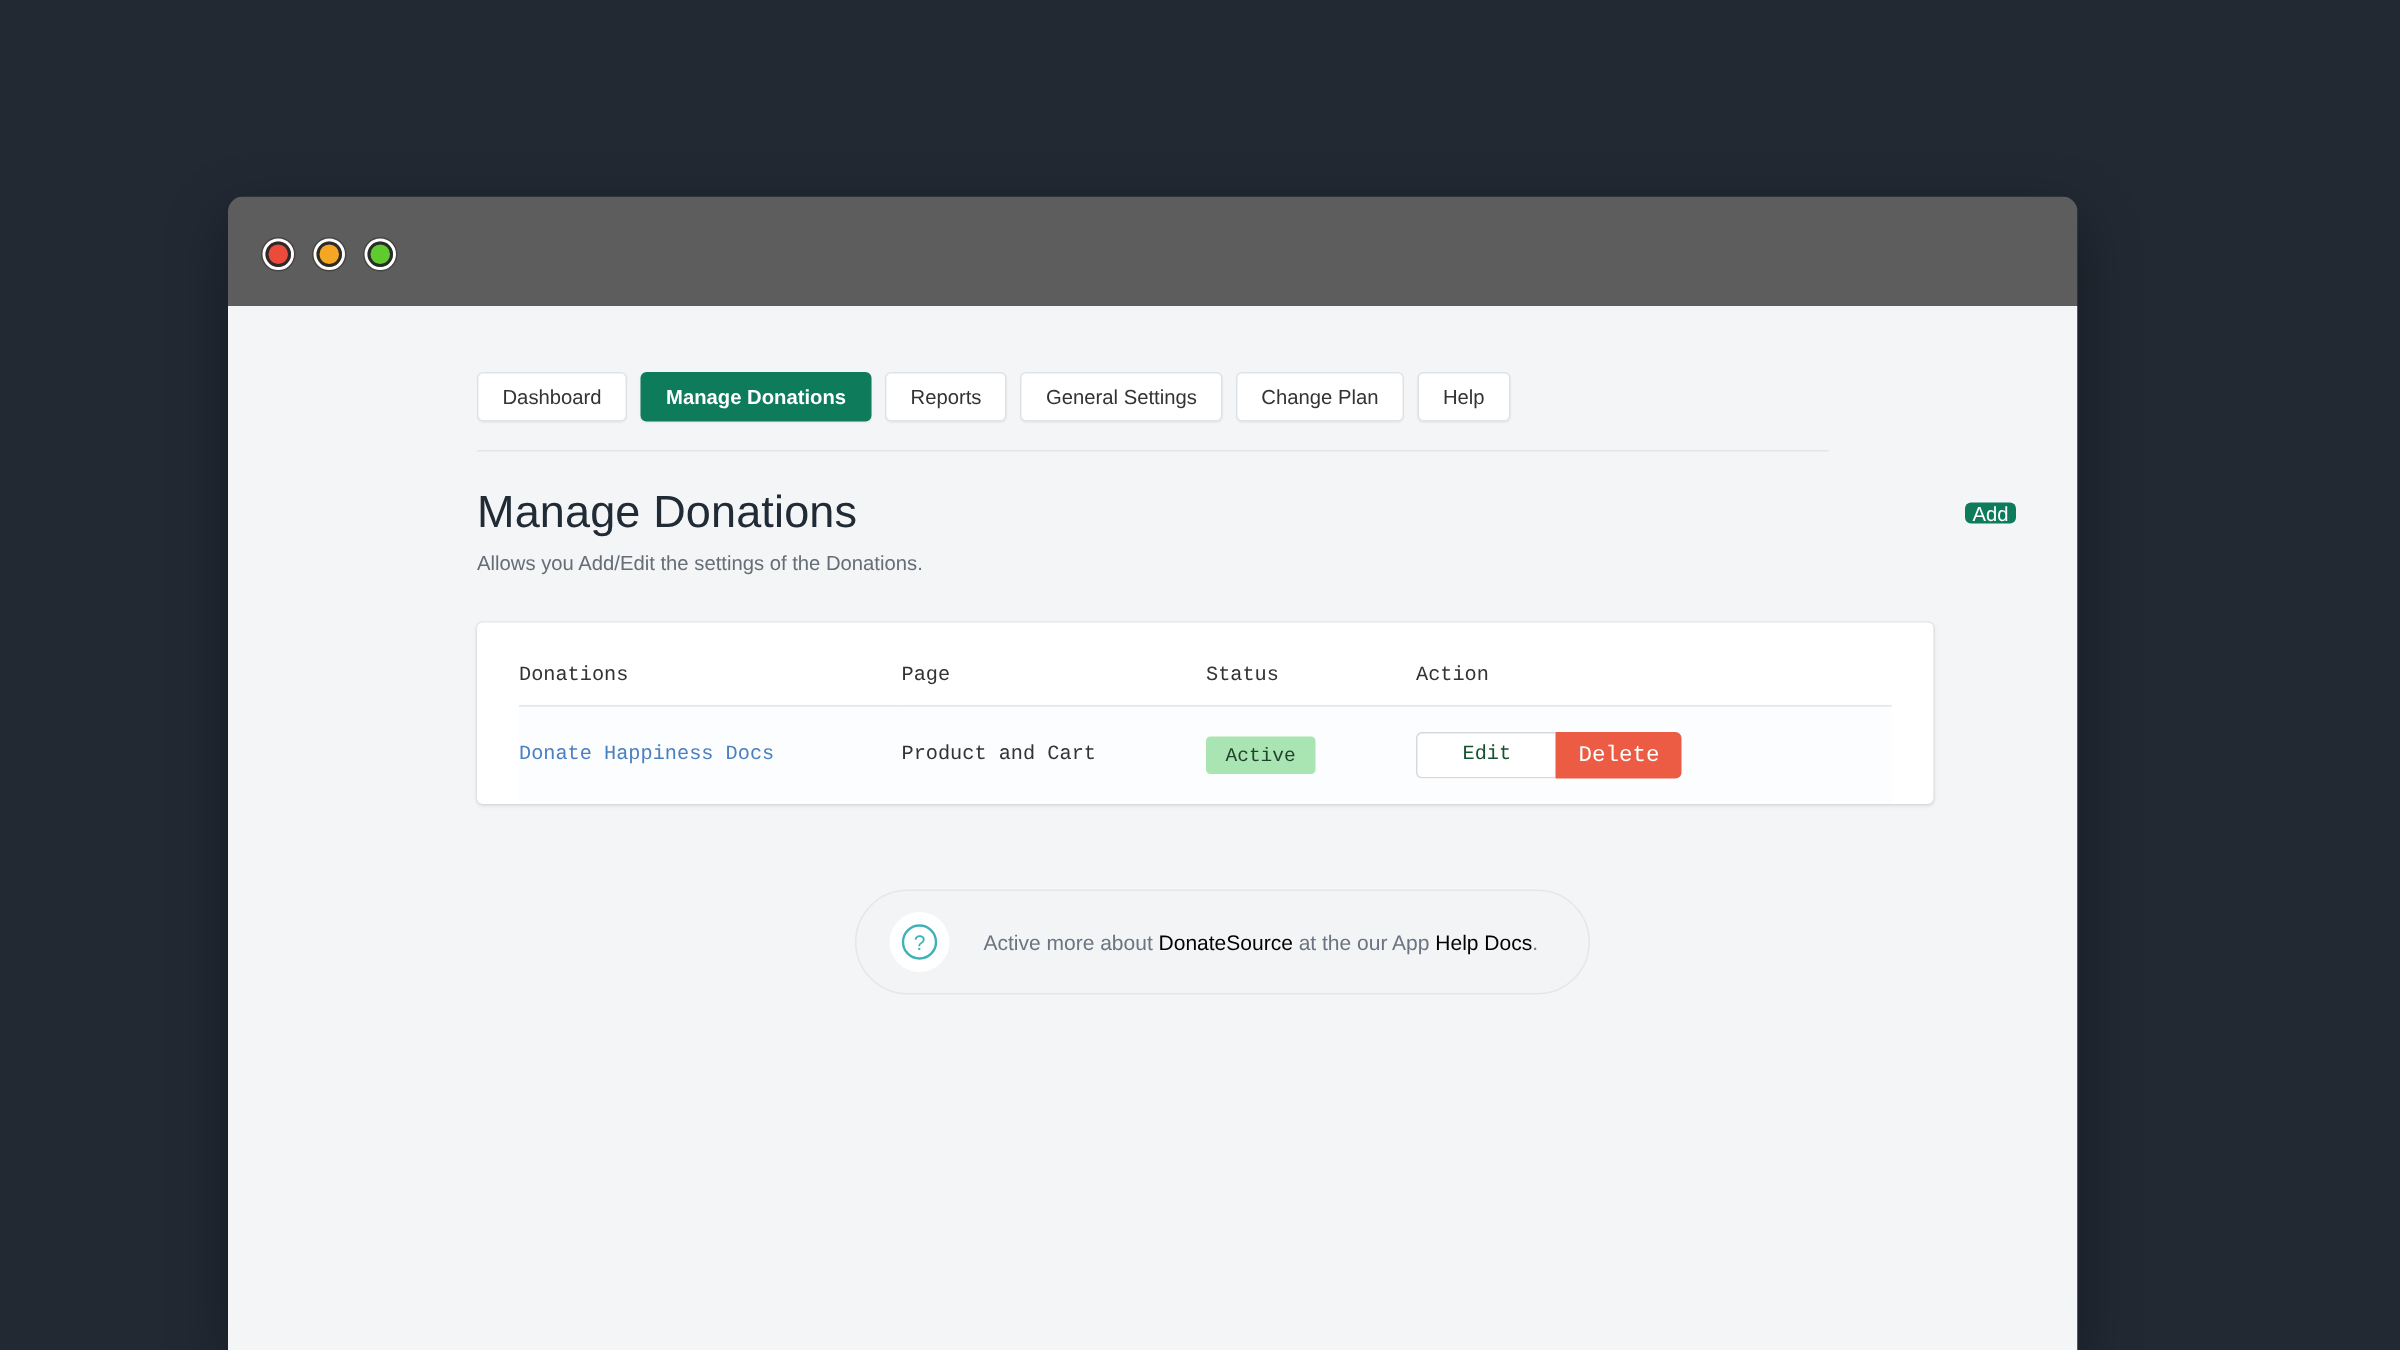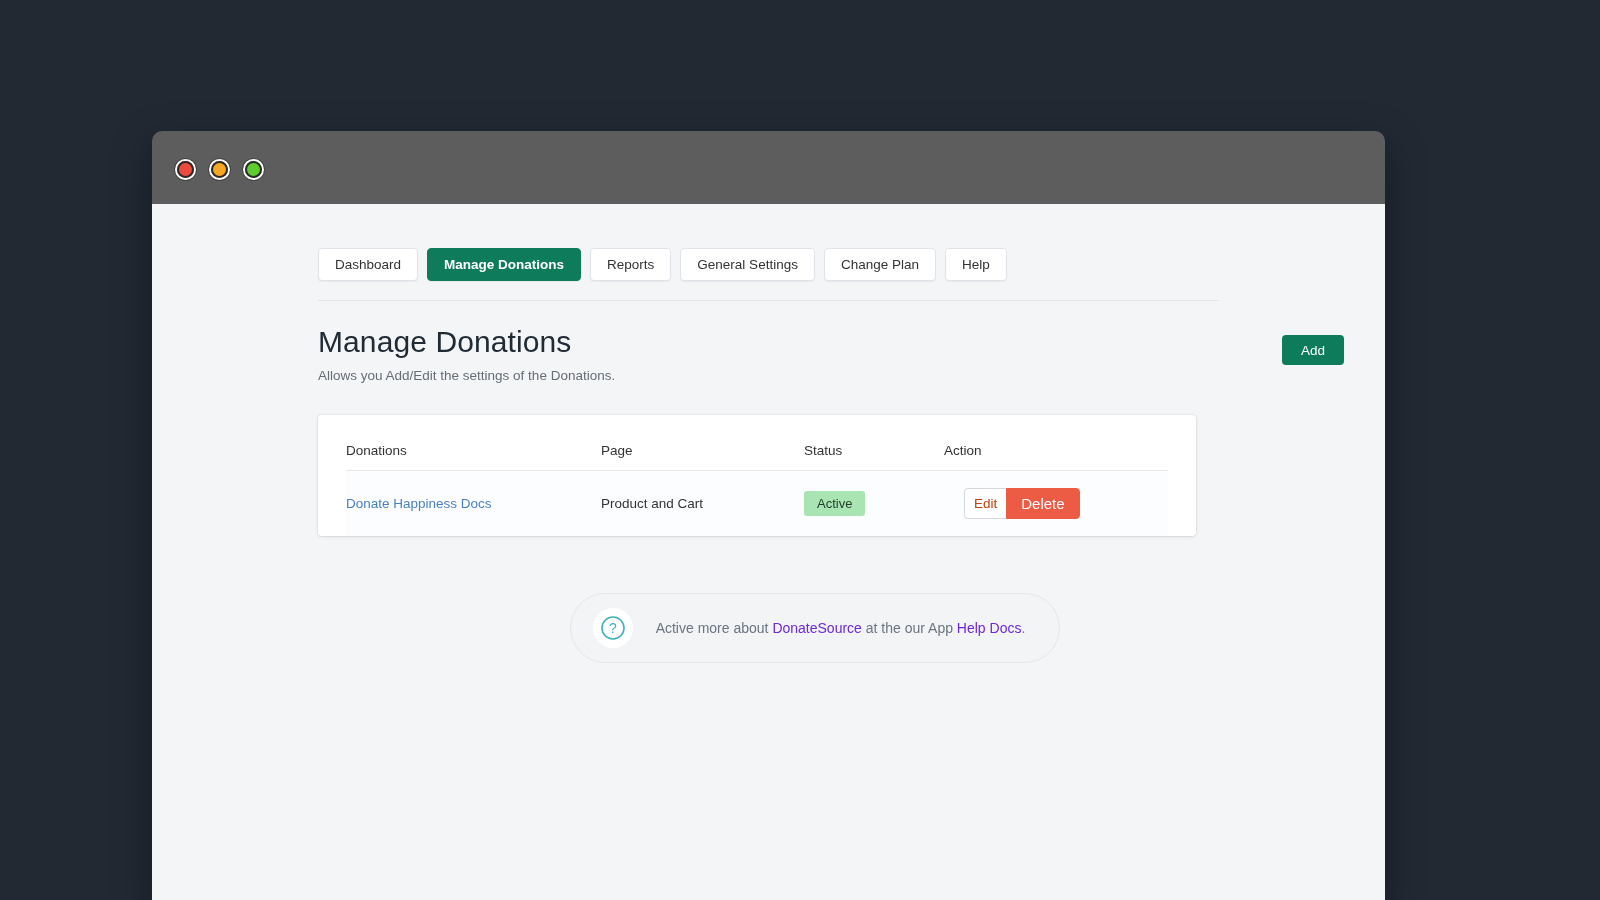--- a/index.html
+++ b/index.html
@@ -127,35 +127,36 @@
     margin-top: 8px;
   }
 
   .add-button {
     background: #0e7c5a;
     color: #ffffff;
     border: none;
     border-radius: 4px;
     font-size: 13.5px;
     font-family: inherit;
-    padding: 0 19px;
-    height: 30px;
+    padding: 0 5px;
+    height: 14px;
     margin-top: 10px;
     margin-right: 24px;
     cursor: pointer;
   }
 
   
   .card {
     margin-top: 32px;
     background: #ffffff;
     border-radius: 4px;
-    width: 878px;
+    width: 971px;
     box-shadow: 0 1px 3px rgba(63,63,68,.12), 0 0 0 1px rgba(63,63,68,.05);
     padding: 0 28px;
+    font-family: Liberation Mono, monospace;
   }
 
   table {
     width: 100%;
     border-collapse: collapse;
   }
 
   thead th {
     text-align: left;
     font-size: 13.5px;
@@ -198,25 +199,24 @@
 
   .actions { display: flex; }
 
   .btn-edit {
     background: #ffffff;
     border: 1px solid #d5d9de;
     border-right: none;
     border-radius: 4px 0 0 4px;
     font-size: 13.5px;
     font-family: inherit;
-    color: #c2410c;
-    padding: 0 9px;
+    color: #14532d;
+    padding: 0 30px;
     height: 31px;
     cursor: pointer;
-    margin-left: 20px;
   }
 
   .btn-delete {
     background: #ec5b43;
     border: 1px solid #ec5b43;
     border-radius: 0 4px 4px 0;
     font-size: 15px;
     font-family: inherit;
     color: #ffffff;
     padding: 0 14px;
@@ -252,21 +252,21 @@
     align-items: center;
     justify-content: center;
   }
 
   .help-text {
     font-size: 14px;
     color: #6b7480;
   }
 
   .help-text a {
-    color: #6d28d9;
+    color: #000000;
     text-decoration: none;
     cursor: pointer;
   }
 </style>
 </head>
 <body>
 
 <div class="window">
 
   <div class="titlebar">

